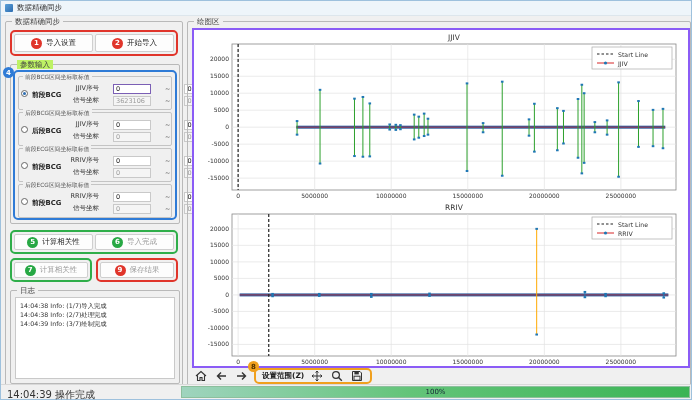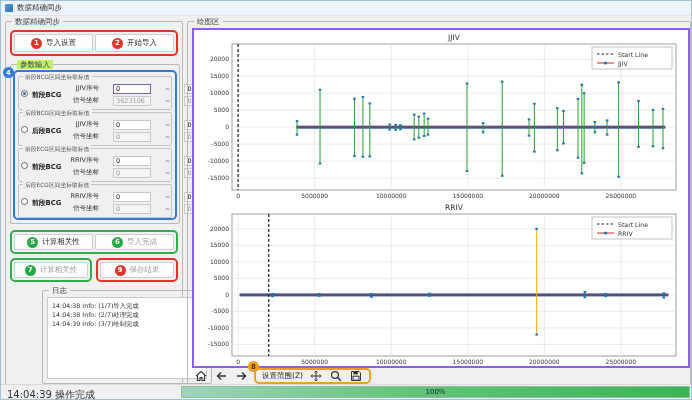--- a/index.html
+++ b/index.html
@@ -44,21 +44,21 @@
   .field.small{width:24px;}
   .field.disabled{background:#f5f5f5;color:#9b9b9b;}
   .field.focused{border-color:#7b5fb5;}
   .tilde{font-size:6.5px;color:#555;}
   
   .logarea{position:absolute;inset:6px 4px 4px 4px;background:#fff;border:1px solid #c9c9c9;padding:3px 4px;font-size:6.3px;color:#333;line-height:9px;overflow:hidden;}
   
   .toolbar{position:absolute;display:flex;align-items:center;gap:6px;}
   .tool-ic{width:14px;height:14px;display:flex;align-items:center;justify-content:center;}
   .tool-group{position:relative;display:flex;align-items:center;gap:6px;border:2px solid #f0a01e;border-radius:5px;padding:1px 6px;height:16px;box-sizing:border-box;}
-  .setrange{font-size:7.5px;color:#222;background:none;border:none;font-family:inherit;padding:0;}
+  .setrange{font-size:7.5px;color:#222;background:none;border:none;font-family:inherit;padding:0;font-weight:bold;}
   
   .statusbar{position:absolute;left:0;right:0;bottom:0;height:14px;background:#f0f0f0;border-top:1px solid #d9d9d9;}
   .status-msg{position:absolute;left:6px;top:3px;font-size:10px;color:#333;}
   .progress{position:absolute;left:180px;right:1px;top:1px;bottom:1px;background:linear-gradient(90deg,#9fd4be 0%,#63c479 45%,#3bb455 100%);border:1px solid #8cbf9d;display:flex;align-items:center;justify-content:center;}
   .progress span{font-size:7px;color:#123;}
   
   .chartcanvas{position:absolute;background:#fff;border:2px solid #8b5cf6;}
   svg text{font-family:"DejaVu Sans",sans-serif;}
 </style>
 </head>
@@ -205,21 +205,21 @@
         <span>计算相关性</span>
       </button>
     </div>
     <div class="annbox red" style="left:90px;top:236px;width:82px;height:24px;display:flex;padding:2px;">
       <button class="btn disabled" style="flex:1;">
         <span class="badge red" style="position:static;">9</span>
         <span>保存结果</span>
       </button>
     </div>
 
-    <div class="groupbox" style="left:4px;top:268px;width:168px;height:92px;margin-left:32px;">
+    <div class="groupbox" style="left:4px;top:268px;width:168px;height:92px;">
       <div class="glabel">日志</div>
       <div class="logarea">
         <div>14:04:38 Info: (1/7)导入完成</div>
         <div>14:04:38 Info: (2/7)处理完成</div>
         <div>14:04:39 Info: (3/7)绘制完成</div>
       </div>
     </div>
   </div>
 
   <div class="groupbox" style="left:186px;top:20px;width:502px;height:364px;">

